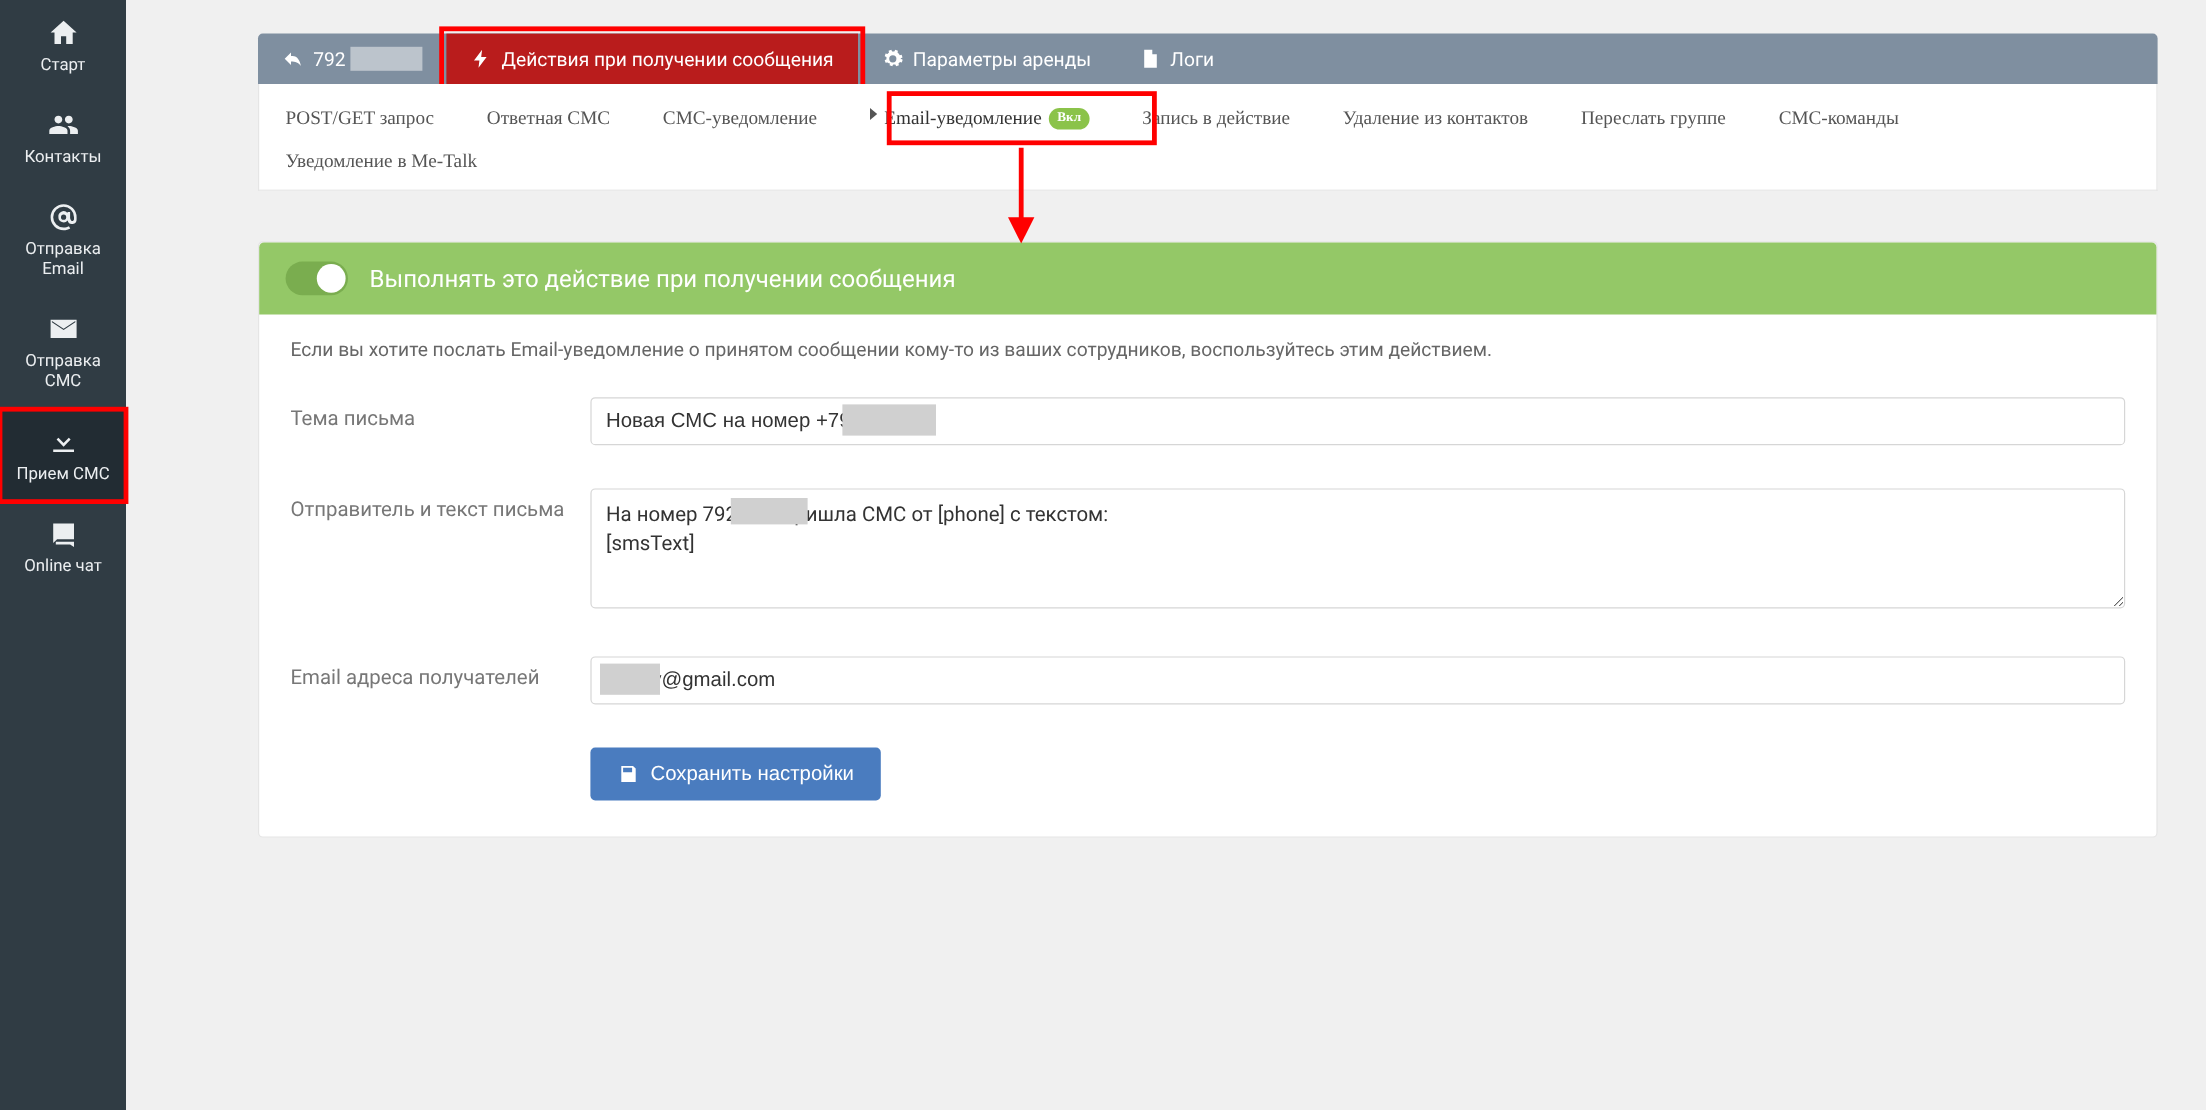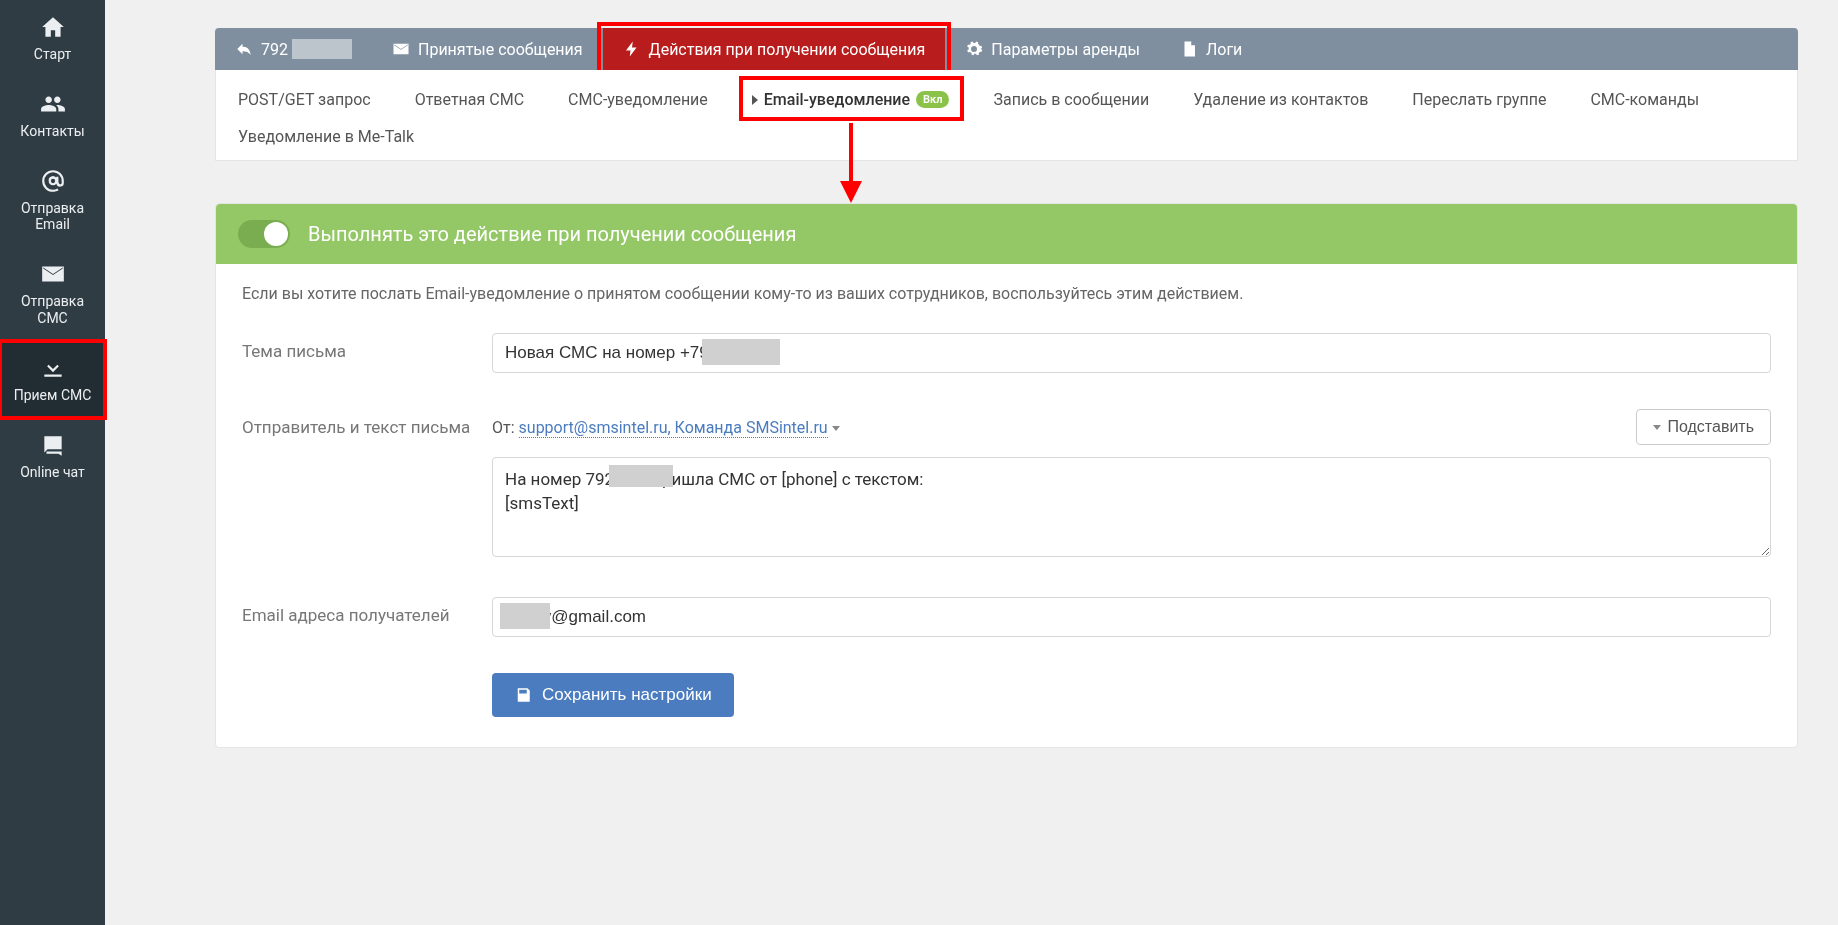--- a/index.html
+++ b/index.html
@@ -110,24 +110,24 @@
   .subnav {
     display:flex;
     flex-wrap:wrap;
     gap: 10px 44px;
     font-size:16px;
   }
   .subnav-item {
     color:#555;
     cursor:pointer;
     display:flex;
-    align-items:center;
     gap:6px;
     padding:4px 0;
     position:relative;
+    font-family:Liberation Serif, serif;
   }
   .subnav-item.current {
     color:#333;
     font-weight:500;
   }
   .subnav-item .caret {
     width:0;height:0;
     border-top:5px solid transparent;
     border-bottom:5px solid transparent;
     border-left:6px solid #555;
@@ -340,26 +340,20 @@
 <div class="main">
 
   <div class="topnav rel">
     <div class="topnav-item phone">
       <svg class="ic" viewBox="0 0 24 24">
           <path d="M10 9V5l-7 7 7 7v-4c5 0 8 1 11 5-1-6-4-12-11-11z"></path>
         </svg>
       <span>792</span>
         <span class="phone-mask"></span>
     </div>
-    <div class="topnav-item">
-      <svg class="ic" viewBox="0 0 24 24">
-          <path d="M2 5h20v14H2V5zm10 7L3 6v1l9 6 9-6V6l-9 6z"></path>
-        </svg>
-      <span>Принятые сообщения</span>
-    </div>
     <div class="topnav-item active rel">
       <svg class="ic" viewBox="0 0 24 24">
           <path d="M13 2L4 14h6l-1 8 9-12h-6z"></path>
         </svg>
       <span>Действия при получении сообщения</span>
       <span class="topnav-highlight"></span>
     </div>
     <div class="topnav-item">
       <svg class="ic" viewBox="0 0 24 24">
           <path d="M12 8a4 4 0 100 8 4 4 0 000-8zm9 4l2 1-1 3-2-.5a8 8 0 01-1.7 1.7l.5 2-3 1-1-2a8 8 0 01-2.4 0l-1 2-3-1 .5-2A8 8 0 016.2 16L4 16.5l-1-3 2-1a8 8 0 010-2.4l-2-1 1-3 2 .5A8 8 0 017.8 5l-.5-2 3-1 1 2a8 8 0 012.4 0l1-2 3 1-.5 2A8 8 0 0119.8 8l2-.5 1 3-2 1a8 8 0 010 2.4z"></path>
@@ -384,21 +378,21 @@
       </div>
       <div class="subnav-item">
         <span>СМС-уведомление</span>
       </div>
       <div class="subnav-item current rel" id="email-notify-item">
         <span class="caret"></span>
         <span>Email-уведомление</span>
         <span class="badge-on">Вкл</span>
       </div>
       <div class="subnav-item">
-        <span>Запись в сообщении</span>
+        <span>Запись в действие</span>
       </div>
       <div class="subnav-item">
         <span>Удаление из контактов</span>
       </div>
       <div class="subnav-item">
         <span>Переслать группе</span>
       </div>
       <div class="subnav-item" style="width:100%;max-width:140px;">
         <span>СМС-команды</span>
       </div>
@@ -427,29 +421,20 @@
         <div class="form-label">Тема письма</div>
         <div class="form-field rel">
           <input type="text" class="text-input" id="subject-input" value="Новая СМС на номер +792" style="">
           <span class="input-mask" style="left:210px;top:6px;width:78px;height:26px;"></span>
         </div>
       </div>
 
       <div class="form-row">
         <div class="form-label">Отправитель и текст письма</div>
         <div class="form-field">
-          <div class="sender-row">
-            <div class="sender-from">
-              <span>От: </span><a href="#">support@smsintel.ru, Команда SMSintel.ru</a><span class="chev"></span>
-            </div>
-            <button class="btn-outline">
-              <span class="chev"></span>
-              <span>Подставить</span>
-            </button>
-          </div>
           <div class="rel">
             <textarea class="textarea" id="body-textarea" style="">На номер 792         пришла СМС от [phone] с текстом:
 [smsText]</textarea>
             <span class="input-mask" style="left:117px;top:8px;width:64px;height:22px;"></span>
           </div>
         </div>
       </div>
 
       <div class="form-row">
         <div class="form-label">Email адреса получателей</div>

